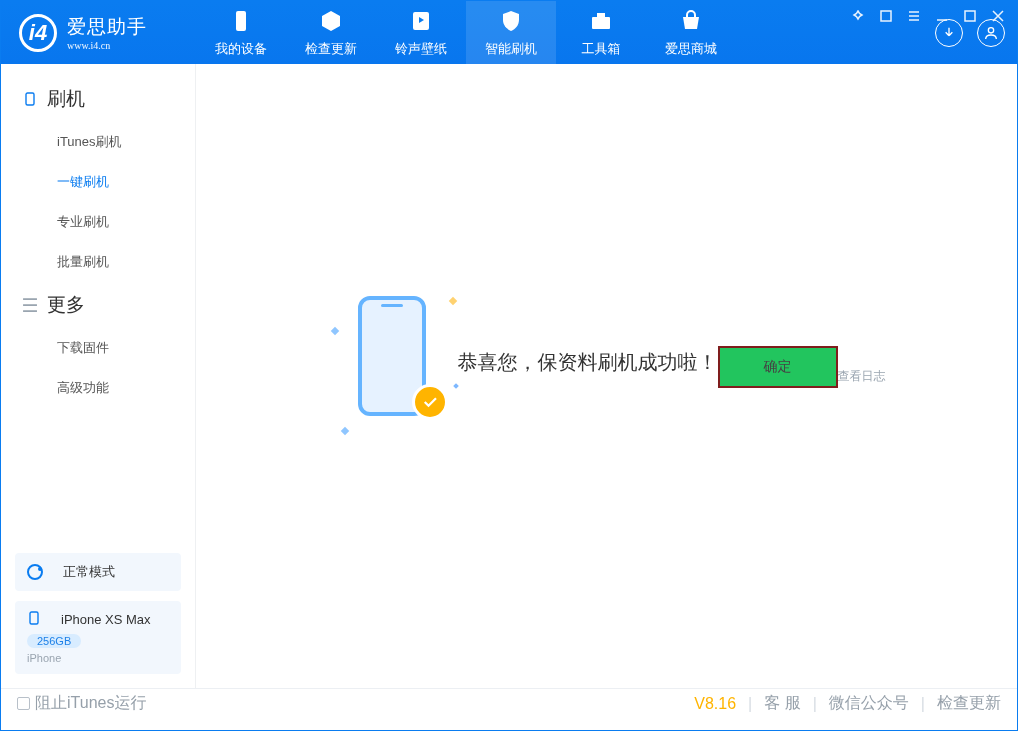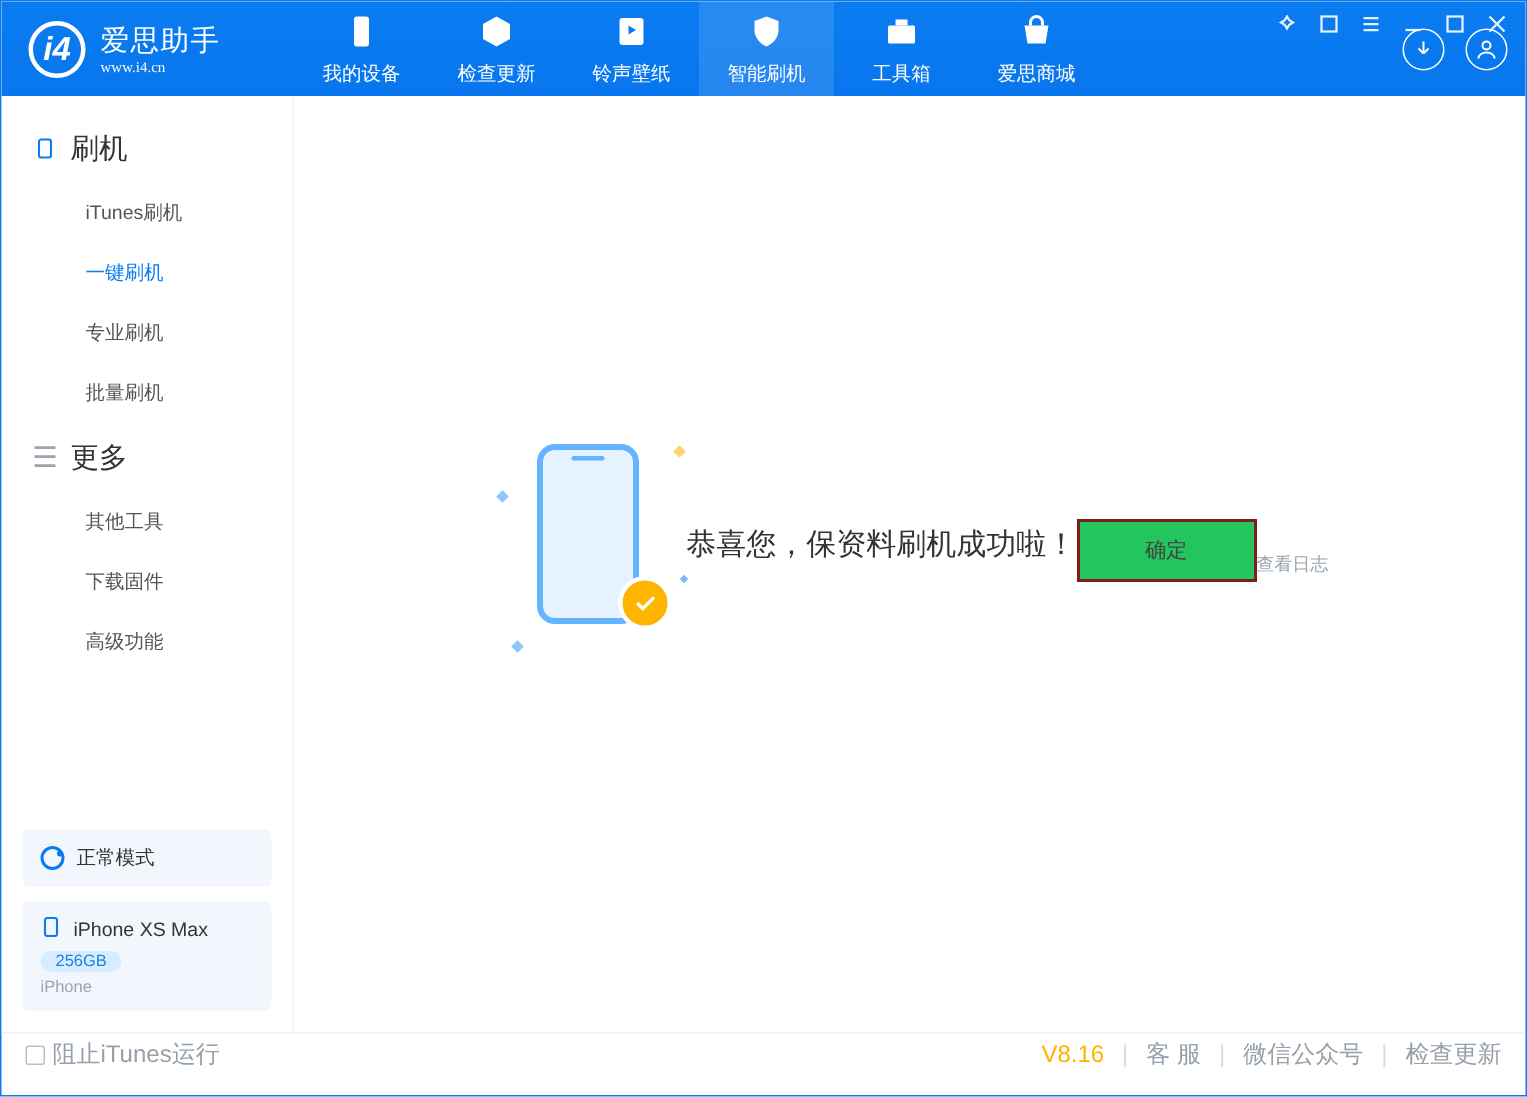--- a/index.html
+++ b/index.html
@@ -30,21 +30,21 @@
 
 .body { display:flex; height: calc(100% - 75px - 30px); }
 .sidebar { width: 195px; background:#fff; border-right:1px solid #eef0f2; padding-top:12px; display:flex; flex-direction:column; }
 .side-group-header { display:flex; align-items:center; padding: 10px 22px; font-size:19px; color:#333; gap:10px; }
 .side-group-header .ghicon{ width:14px;height:14px; display:flex;align-items:center;justify-content:center; color:#0a7cf0; }
 .side-item { padding: 11px 22px 11px 56px; font-size:13px; color:#555; cursor:pointer; }
 .side-item.active { color:#0a7cf0; }
 
 .device-cards { margin-top:auto; padding:0 14px 14px; }
 .card { background:#f2f7fd; border-radius:4px; padding:10px 12px; margin-top:10px; font-size:13px; color:#333; }
-.card .row1{ display:flex; align-items:center; gap:8px; font-weight:500; }
+.card .row1{ display:flex; align-items:center; gap:20px; font-weight:500; }
 .badge { display:inline-block; background:#d8ecff; color:#1e81e8; border-radius:10px; padding:1px 10px; font-size:11px; margin-top:6px; }
 .card .subtype{ color:#9aa5b0; font-size:11px; margin-top:4px; }
 
 .highlight-box { border:2px solid #e23b3b; margin:0 10px 6px; padding:8px 10px; display:flex; gap:14px; align-items:center; font-size:12px; color:#8d97a0; }
 .chk { width:13px; height:13px; border:1px solid #b8c0c9; border-radius:2px; display:inline-block; margin-right:5px; vertical-align:-2px; }
 
 
 .main { flex:1; display:flex; flex-direction:row; align-items:center; justify-content:center; }
 .phone-illustration { width:130px; height:150px; position:relative; margin-bottom:26px; }
 .phone-frame { position:absolute; left:30px; top:8px; width:68px; height:120px; border:4px solid #65b4ff; border-radius:12px; background:#e6f2ff; }
@@ -195,21 +195,20 @@
     </div>
     <div class="side-item">iTunes刷机</div>
     <div class="side-item active">一键刷机</div>
     <div class="side-item">专业刷机</div>
     <div class="side-item">批量刷机</div>
 
     <div class="side-group-header">
       <span class="ghicon" style="color:#9aa5b0">☰</span>
       <span>更多</span>
     </div>
-    <div class="side-item">其他工具</div>
     <div class="side-item">下载固件</div>
     <div class="side-item">高级功能</div>
 
     <div class="device-cards">
       <div class="card">
         <div class="row1">
           <span style="width:16px;height:16px;border:2px solid #0a7cf0;border-radius:50%;display:inline-block;position:relative;">
             <span style="position:absolute;width:4px;height:4px;background:#0a7cf0;border-radius:50%;top:1px;right:-1px;"></span>
           </span>
           <span>正常模式</span>

